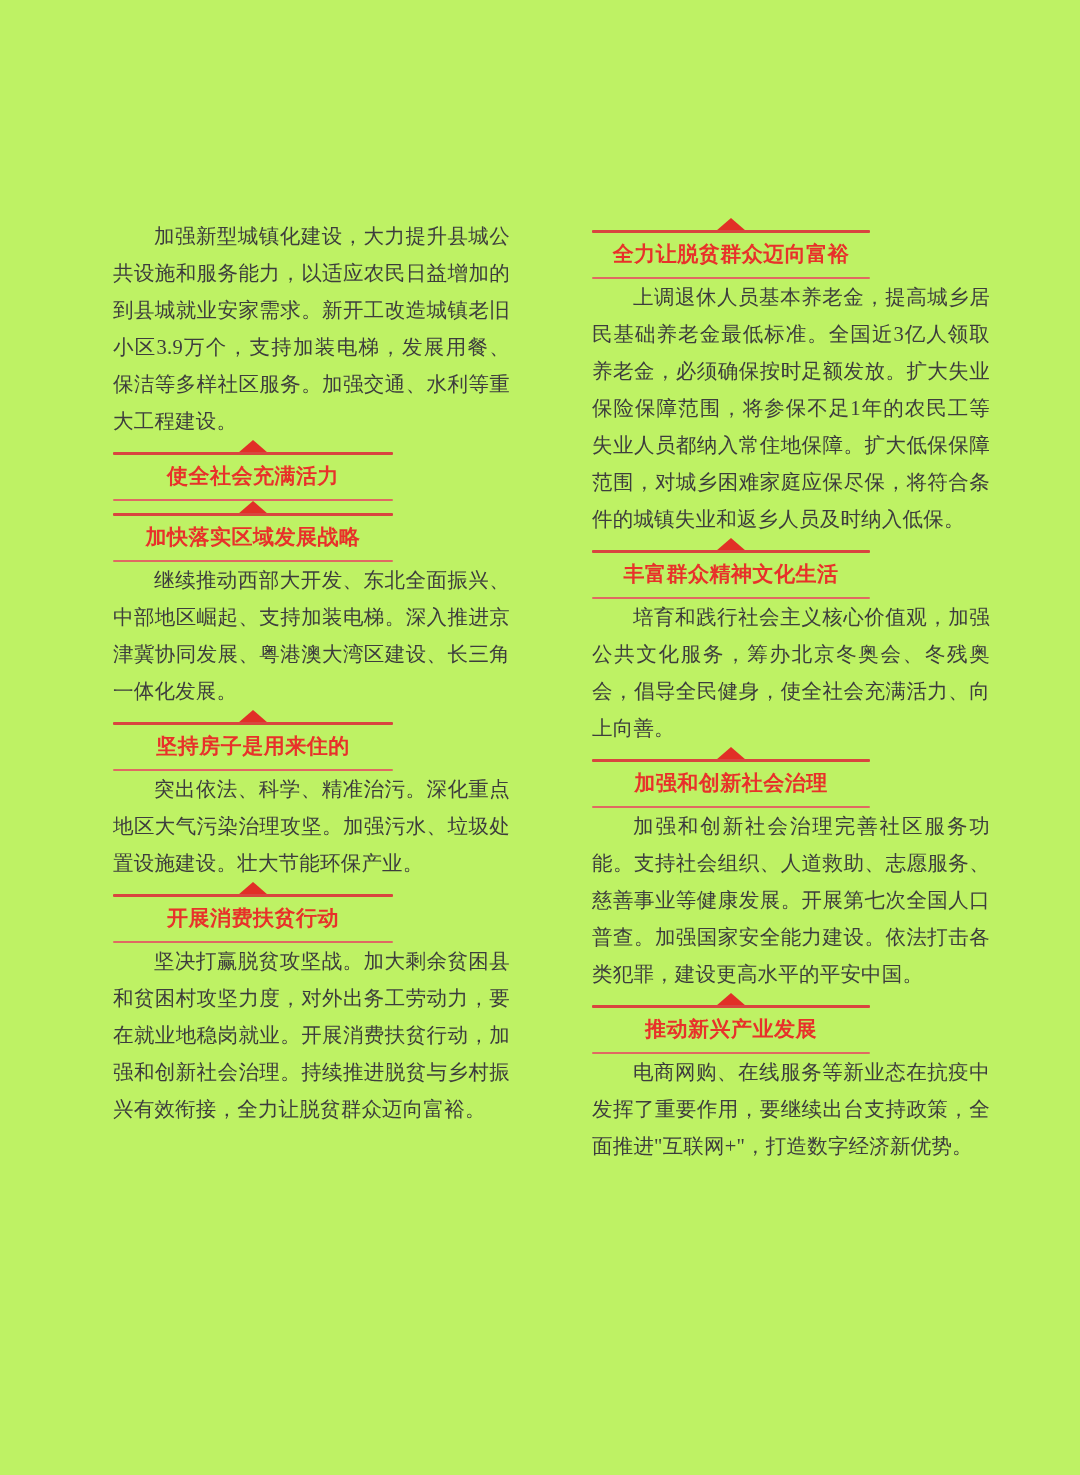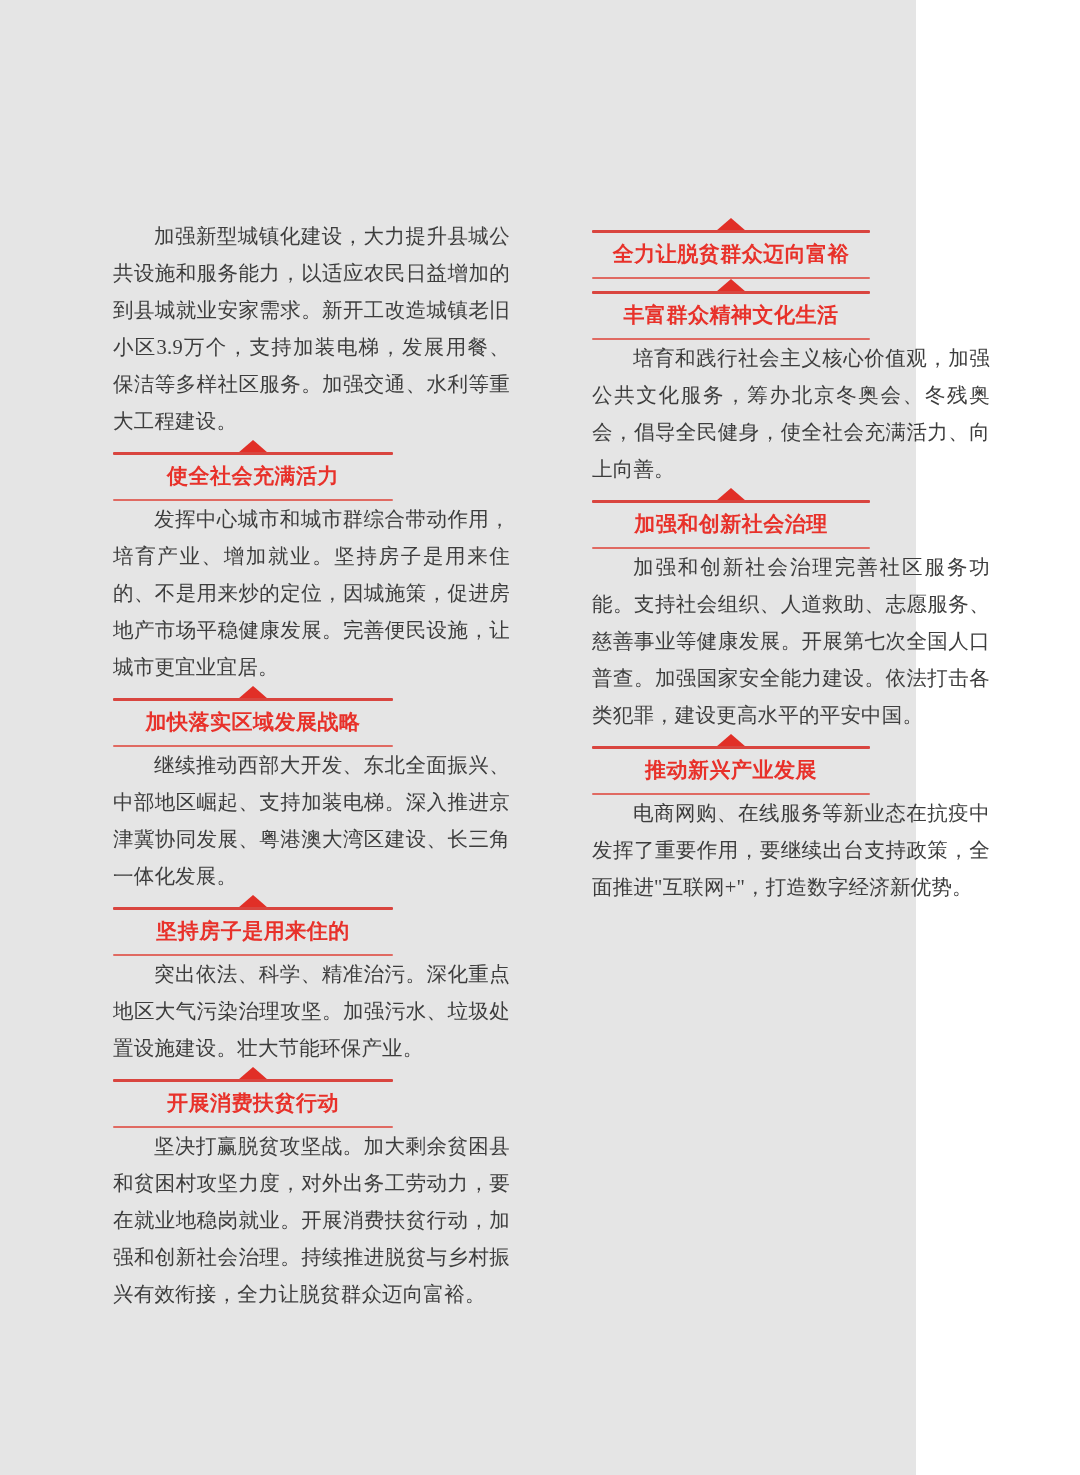--- a/index.html
+++ b/index.html
@@ -12,23 +12,23 @@
     height: 1475px;
     font-family: "Liberation Serif", "DejaVu Serif", serif;
     color: #3a3a3a;
     position: relative;
     overflow: hidden;
   }
 
   .page {
     position: absolute;
     top: 0; left: 0;
-    width: 916px;
+    width: 1080px;
     height: 1475px;
-    background: #e5e5e5;
+    background: #bef264;
   }
 
   .columns {
     position: absolute;
     top: 218px;
     left: 0;
     width: 1080px;
     display: flex;
     align-items: flex-start;
   }
@@ -115,21 +115,20 @@
 <div class="page">
   <div class="columns">
     <div class="col col-left">
         <p class="para block">加强新型城镇化建设，大力提升县城公共设施和服务能力，以适应农民日益增加的到县城就业安家需求。新开工改造城镇老旧小区3.9万个，支持加装电梯，发展用餐、保洁等多样社区服务。加强交通、水利等重大工程建设。</p>
         <div class="section-head block">
           <div class="head-triangle"></div>
           <div class="head-rule-top"></div>
           <div class="head-text">使全社会充满活力</div>
           <div class="head-rule-bottom"></div>
         </div>
-        <p class="para block">发挥中心城市和城市群综合带动作用，培育产业、增加就业。坚持房子是用来住的、不是用来炒的定位，因城施策，促进房地产市场平稳健康发展。完善便民设施，让城市更宜业宜居。</p>
         <div class="section-head block">
           <div class="head-triangle"></div>
           <div class="head-rule-top"></div>
           <div class="head-text">加快落实区域发展战略</div>
           <div class="head-rule-bottom"></div>
         </div>
         <p class="para block">继续推动西部大开发、东北全面振兴、中部地区崛起、支持加装电梯。深入推进京津冀协同发展、粤港澳大湾区建设、长三角一体化发展。</p>
         <div class="section-head block">
           <div class="head-triangle"></div>
           <div class="head-rule-top"></div>
@@ -145,20 +144,21 @@
         </div>
         <p class="para block">坚决打赢脱贫攻坚战。加大剩余贫困县和贫困村攻坚力度，对外出务工劳动力，要在就业地稳岗就业。开展消费扶贫行动，加强和创新社会治理。持续推进脱贫与乡村振兴有效衔接，全力让脱贫群众迈向富裕。</p>
       </div>
     <div class="col col-right">
         <div class="section-head block">
           <div class="head-triangle"></div>
           <div class="head-rule-top"></div>
           <div class="head-text">全力让脱贫群众迈向富裕</div>
           <div class="head-rule-bottom"></div>
         </div>
+        <p class="para block">上调退休人员基本养老金，提高城乡居民基础养老金最低标准。全国近3亿人领取养老金，必须确保按时足额发放。扩大失业保险保障范围，将参保不足1年的农民工等失业人员都纳入常住地保障。扩大低保保障范围，对城乡困难家庭应保尽保，将符合条件的城镇失业和返乡人员及时纳入低保。</p>
         <div class="section-head block">
           <div class="head-triangle"></div>
           <div class="head-rule-top"></div>
           <div class="head-text">丰富群众精神文化生活</div>
           <div class="head-rule-bottom"></div>
         </div>
         <p class="para block">培育和践行社会主义核心价值观，加强公共文化服务，筹办北京冬奥会、冬残奥会，倡导全民健身，使全社会充满活力、向上向善。</p>
         <div class="section-head block">
           <div class="head-triangle"></div>
           <div class="head-rule-top"></div>

